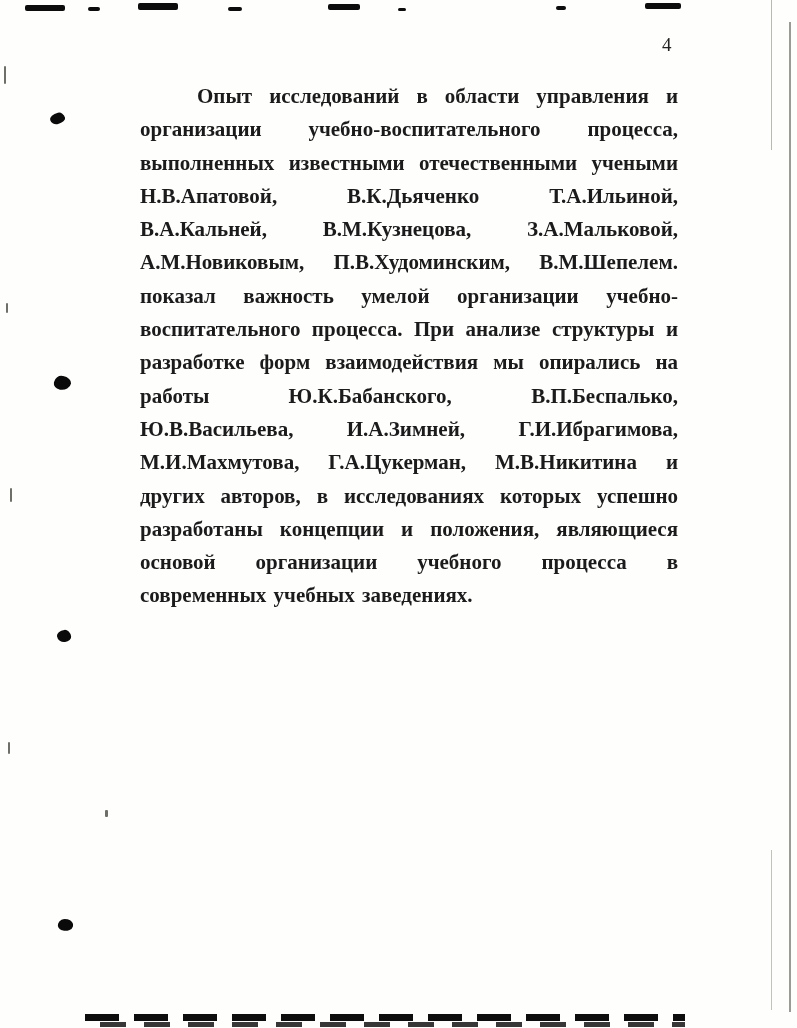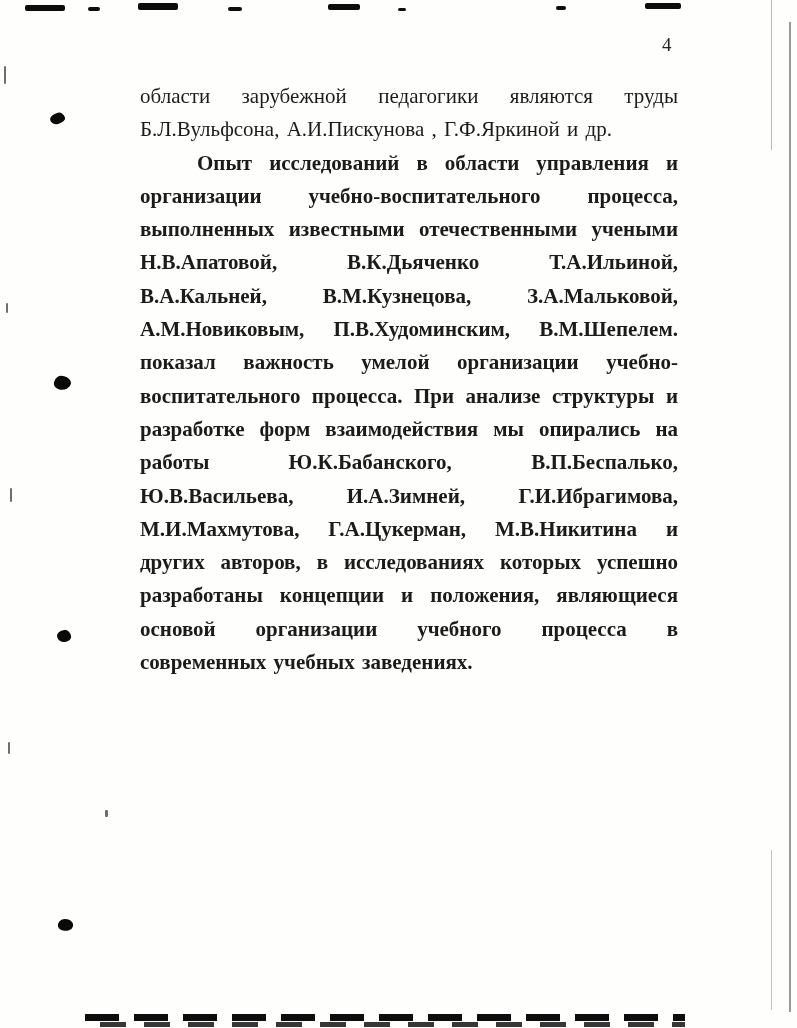--- a/index.html
+++ b/index.html
@@ -140,21 +140,20 @@
     <span class="dash" style="left:228px;top:7px;width:14px;height:4px;"></span>
     <span class="dash" style="left:328px;top:4px;width:32px;height:6px;"></span>
     <span class="dash" style="left:398px;top:8px;width:8px;height:3px;"></span>
     <span class="dash" style="left:556px;top:6px;width:10px;height:4px;"></span>
     <span class="dash" style="left:645px;top:3px;width:36px;height:6px;"></span>
   </div>
 
   <div class="page-number">4</div>
 
   <div class="text-block">
-    <p class="no-indent">области зарубежной педагогики являются труды Б.Л.Вульфсона, А.И.Пискунова , Г.Ф.Яркиной и др.</p>
     <p class="indent">Опыт исследований в области управления и организации учебно-воспитательного процесса, выполненных известными отечественными учеными Н.В.Апатовой, В.К.Дьяченко Т.А.Ильиной, В.А.Кальней, В.М.Кузнецова, З.А.Мальковой, А.М.Новиковым, П.В.Худоминским, В.М.Шепелем. показал важность умелой организации учебно-воспитательного процесса. При анализе структуры и разработке форм взаимодействия мы опирались на работы Ю.К.Бабанского, В.П.Беспалько, Ю.В.Васильева, И.А.Зимней, Г.И.Ибрагимова, М.И.Махмутова, Г.А.Цукерман, М.В.Никитина и других авторов, в исследованиях которых успешно разработаны концепции и положения, являющиеся основой организации учебного процесса в современных учебных заведениях.</p>
   </div>
 
   <div class="blot blot-1"></div>
   <div class="blot blot-2"></div>
   <div class="blot blot-3"></div>
   <div class="blot blot-4"></div>
 
   <div>
     <span class="edge-mark" style="left:4px;top:66px;width:2px;height:18px;"></span>

